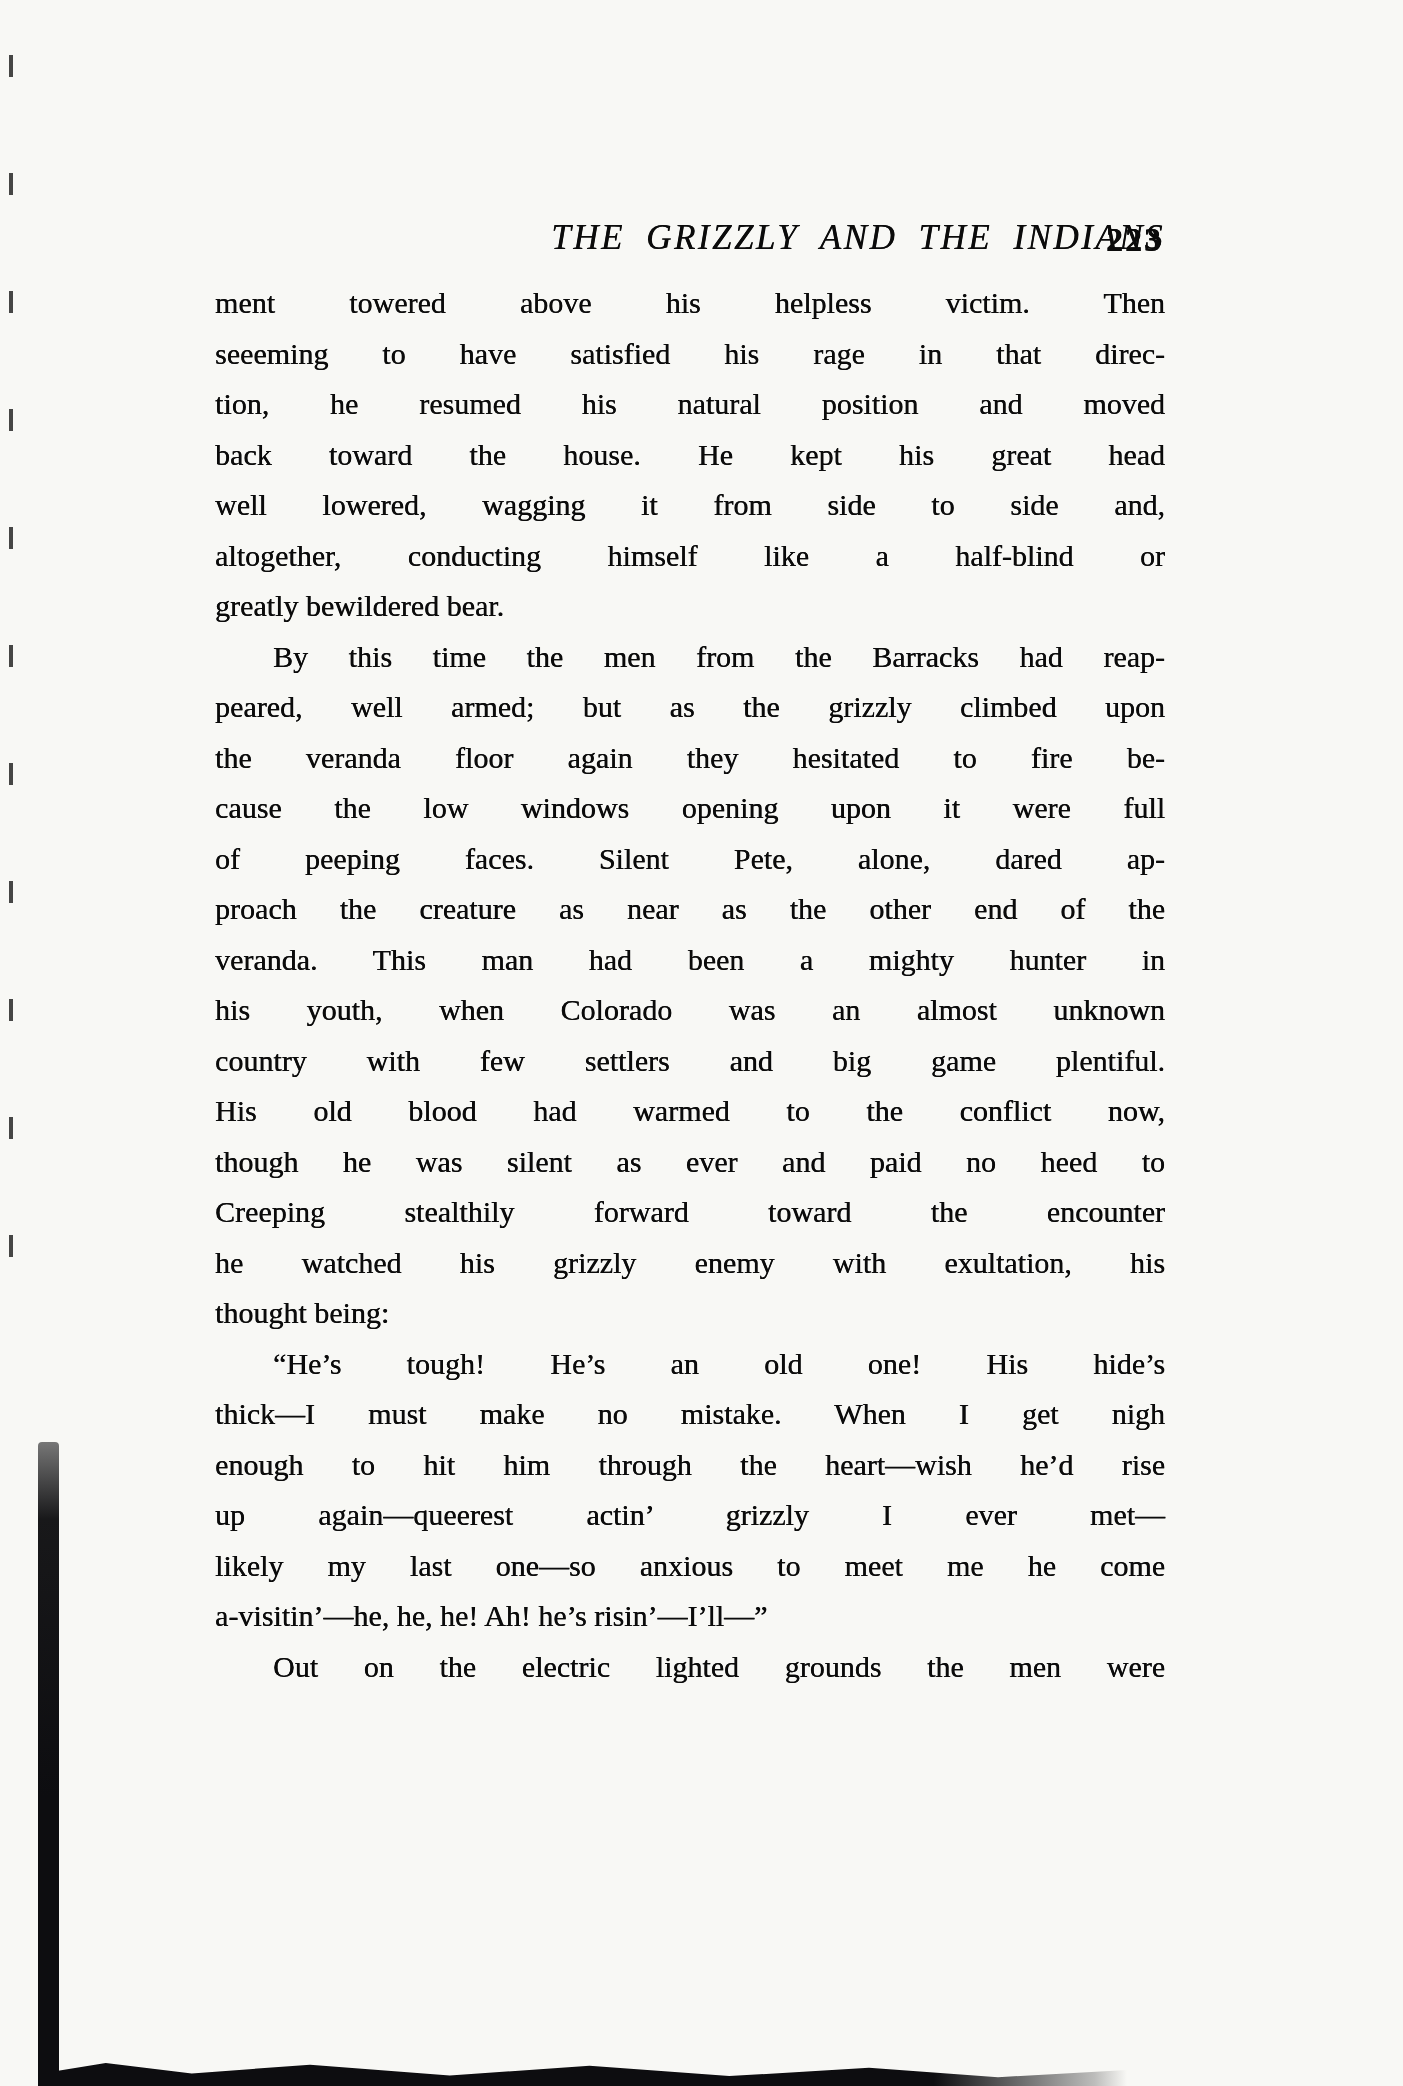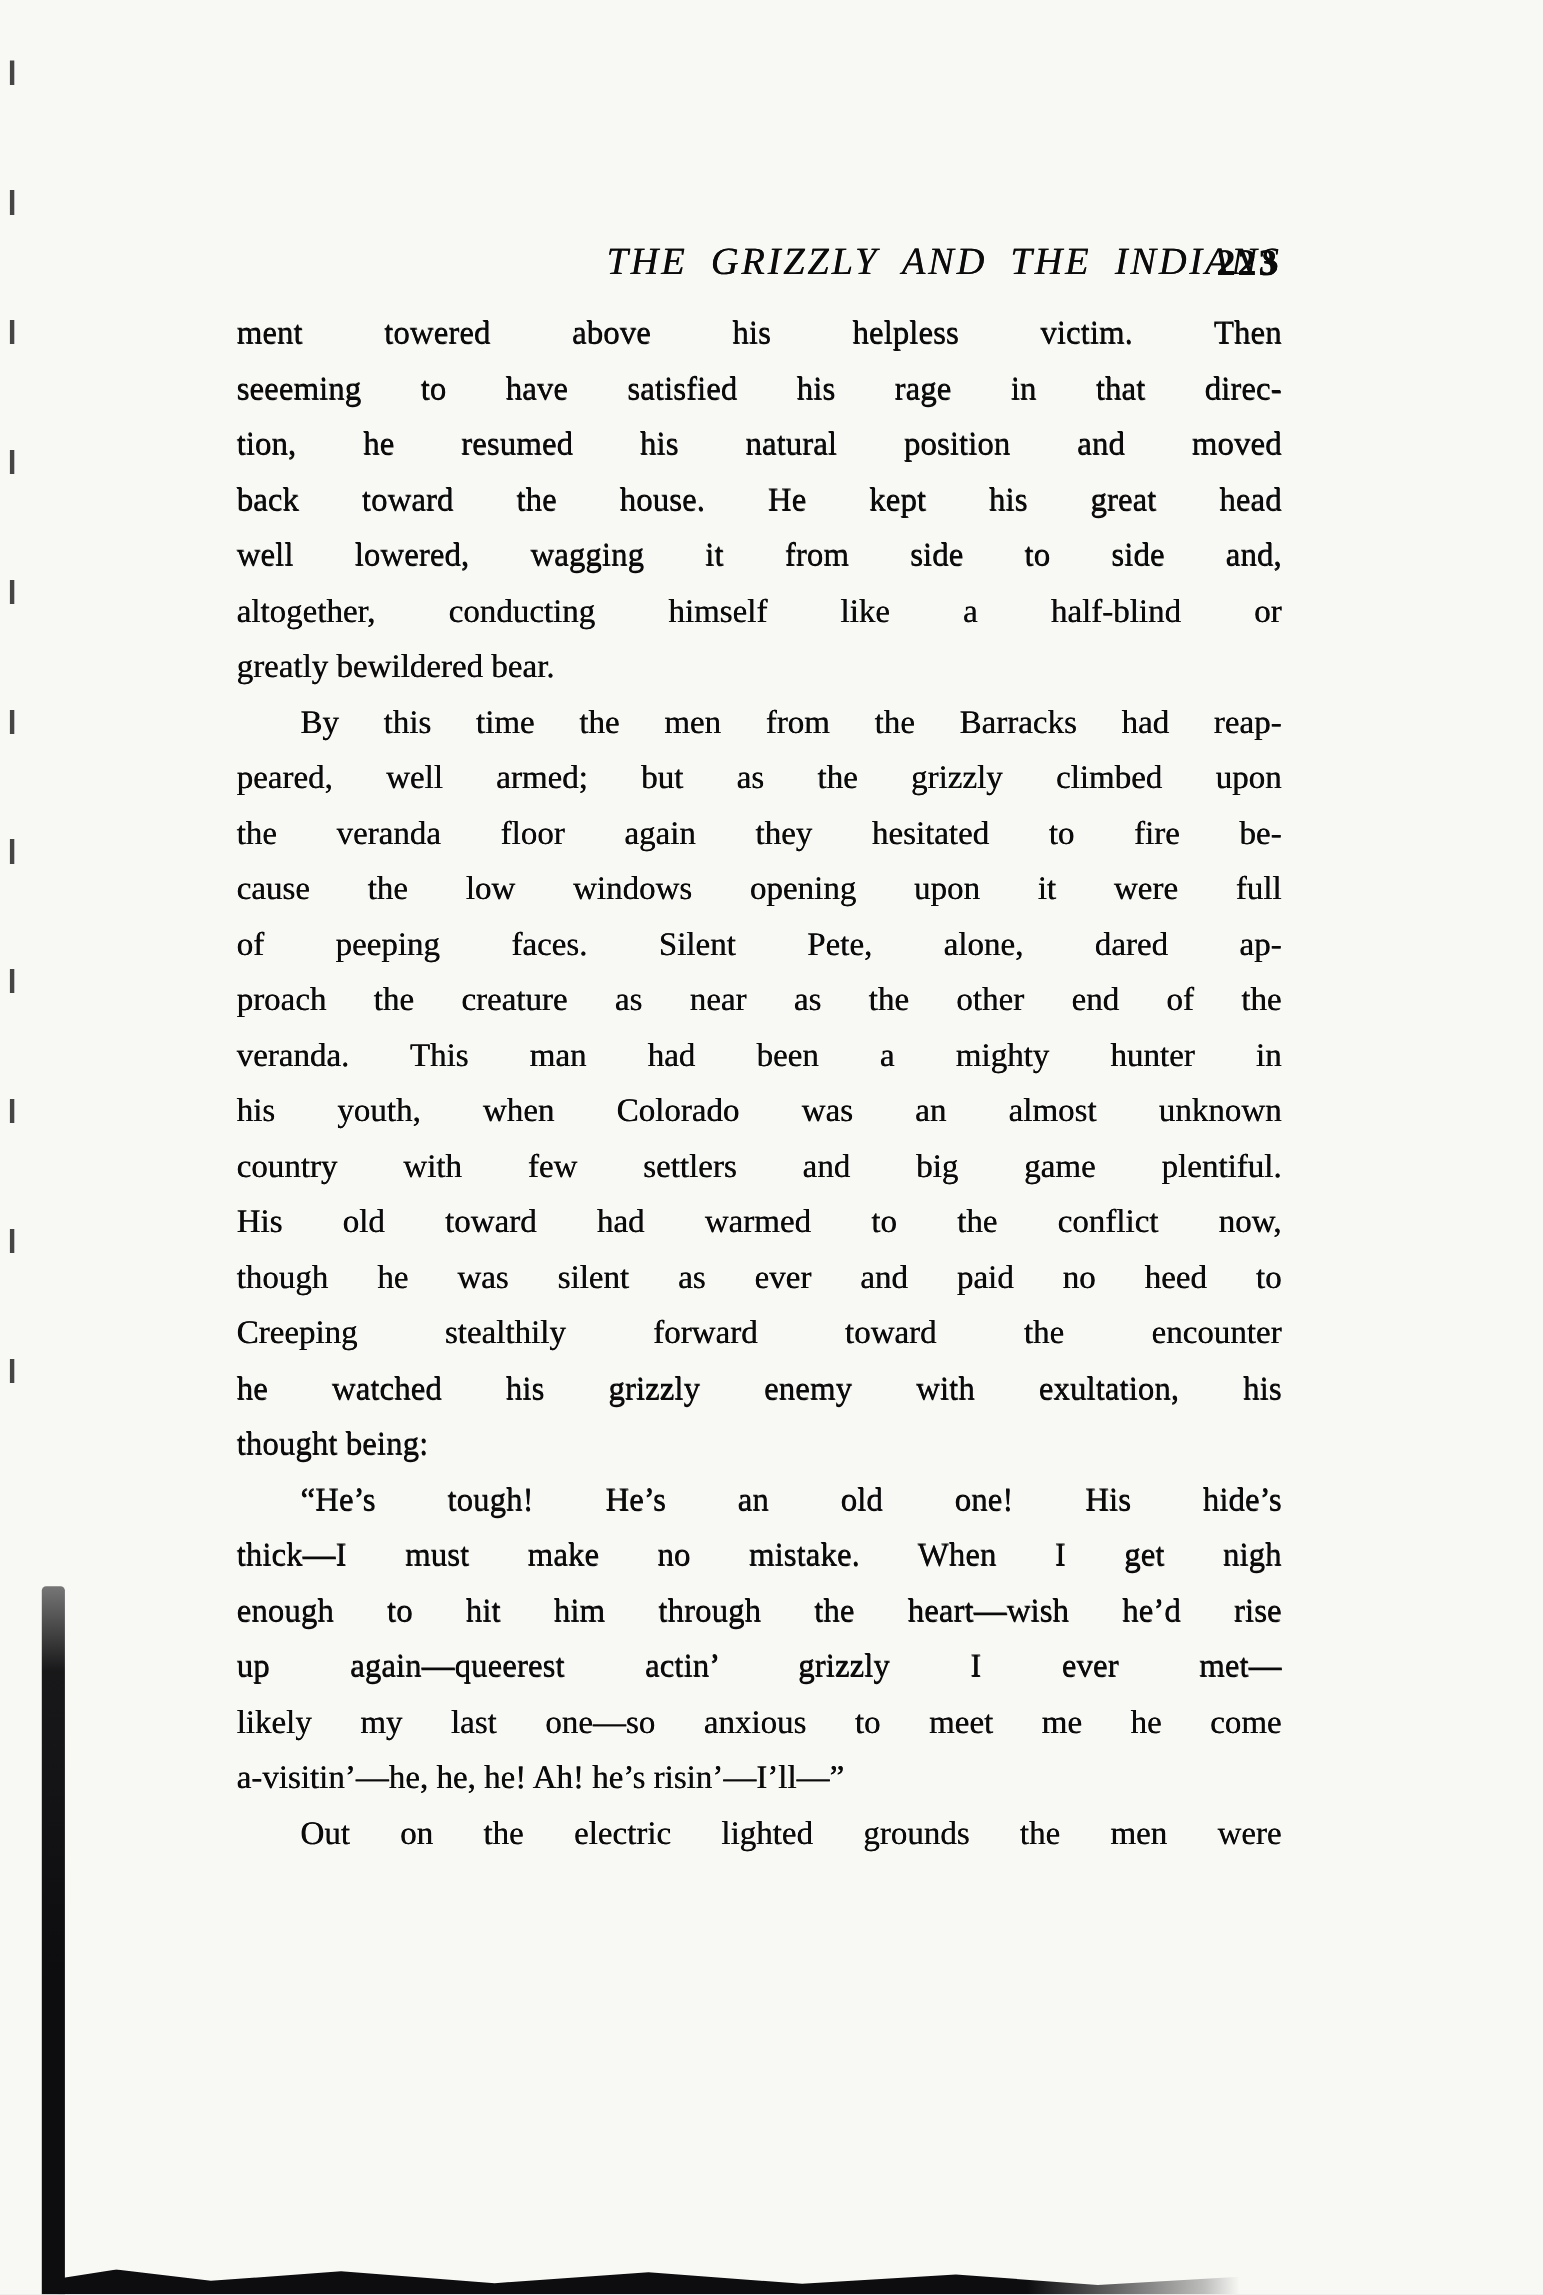--- a/index.html
+++ b/index.html
@@ -131,21 +131,21 @@
         <div class="line end">greatly bewildered bear.</div>
         <div class="line indent">By this time the men from the Barracks had reap-</div>
         <div class="line">peared, well armed; but as the grizzly climbed upon</div>
         <div class="line">the veranda floor again they hesitated to fire be-</div>
         <div class="line">cause the low windows opening upon it were full</div>
         <div class="line">of peeping faces.  Silent Pete, alone, dared ap-</div>
         <div class="line">proach the creature as near as the other end of the</div>
         <div class="line">veranda.  This man had been a mighty hunter in</div>
         <div class="line">his youth, when Colorado was an almost unknown</div>
         <div class="line">country with few settlers and big game plentiful.</div>
-        <div class="line">His old toward had warmed to the conflict now,</div>
+        <div class="line">His old blood had warmed to the conflict now,</div>
         <div class="line">though he was silent as ever and paid no heed to</div>
         <div class="line">Creeping stealthily forward toward the encounter</div>
         <div class="line">he watched his grizzly enemy with exultation, his</div>
         <div class="line end">thought being:</div>
         <div class="line indent">“He’s tough!  He’s an old one!  His hide’s</div>
         <div class="line">thick—I must make no mistake.  When I get nigh</div>
         <div class="line">enough to hit him through the heart—wish he’d rise</div>
         <div class="line">up again—queerest actin’ grizzly I ever met—</div>
         <div class="line">likely my last one—so anxious to meet me he come</div>
         <div class="line end">a-visitin’—he, he, he!  Ah! he’s risin’—I’ll—”</div>

